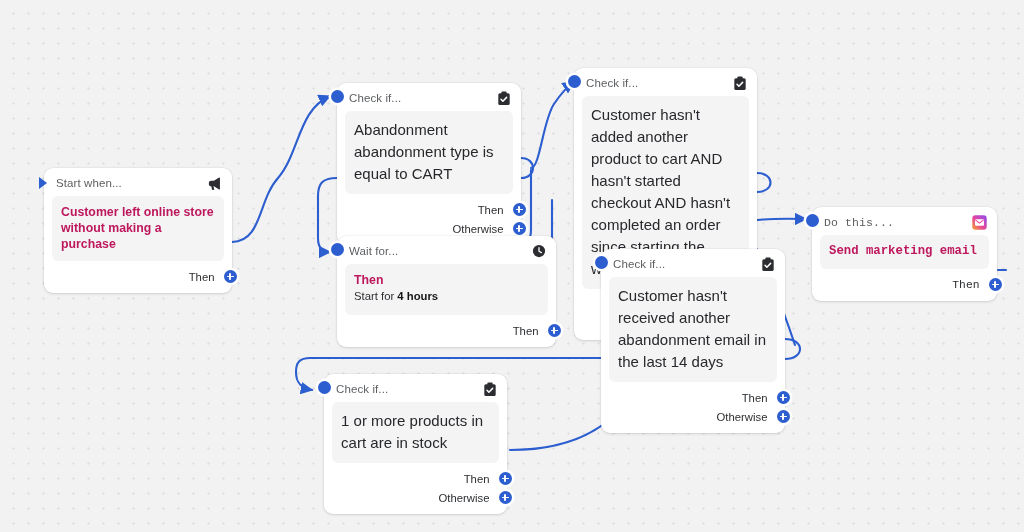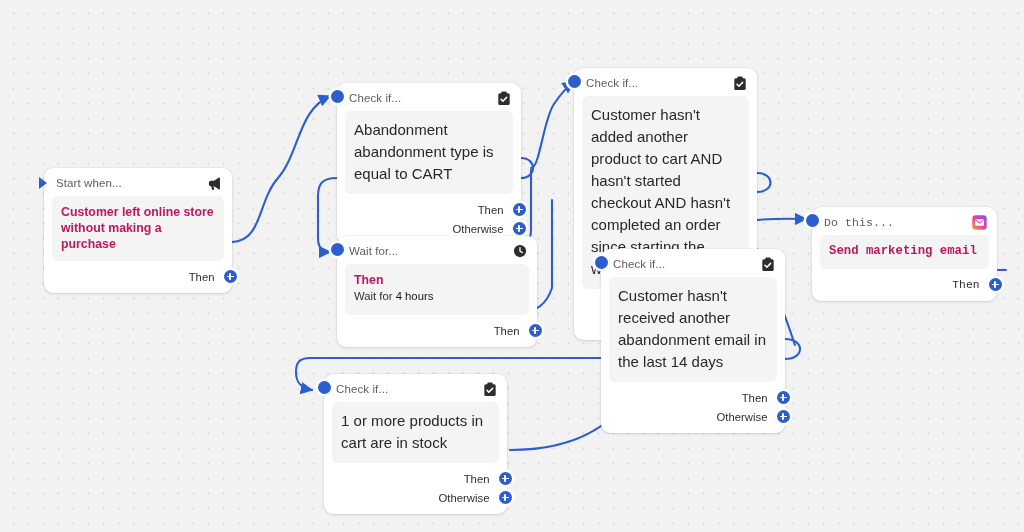--- a/index.html
+++ b/index.html
@@ -66,21 +66,21 @@
     color: #be185d;
     line-height: 16px;
     letter-spacing: 0.01px;
   }
   .body-sub {
     font-size: 11.3px;
     line-height: 15px;
     color: #2d2f32;
     margin-top: 1px;
   }
-  .body-sub b { font-weight: normal; color: #17181a; }
+  .body-sub b { font-weight: bold; color: #17181a; }
   .ports {
     padding: 2px 10px 7px 8px;
   }
   .port-row {
     display: flex;
     align-items: center;
     justify-content: flex-end;
     height: 19px;
     position: relative;
   }
@@ -235,32 +235,32 @@
         <span class="port-label">Then</span>
         <span class="plus"></span>
       </div>
       <div class="port-row">
         <span class="port-label">Otherwise</span>
         <span class="plus"></span>
       </div>
     </div>
   </div>
 
-  <div class="node" style="left:337px; top:236px; width:200px;">
+  <div class="node" style="left:337px; top:236px; width:219px;">
     <div class="in-dot" style="top:6.5px;"></div>
     <div class="node-head">
       <span class="node-head-title">Wait for...</span>
       <svg class="icon" width="14" height="14" viewBox="0 0 16 16">
         <circle cx="8" cy="8" r="7" fill="#2b2d30"></circle>
         <path d="M8 4.2V8.3l2.7 1.6" stroke="#ffffff" stroke-width="1.5" fill="none" stroke-linecap="round" stroke-linejoin="round"></path>
       </svg>
     </div>
     <div class="node-body" style="padding-bottom:11px;">
       <div class="body-title">Then</div>
-      <div class="body-sub"><span>Wait for </span><b>4 hours</b></div>
+      <div class="body-sub"><span>Start for </span><b>4 hours</b></div>
     </div>
     <div class="ports">
       <div class="port-row">
         <span class="port-label">Then</span>
         <span class="plus"></span>
       </div>
     </div>
   </div>
 
   <div class="node" style="left:601px; top:249px; width:184px;">

